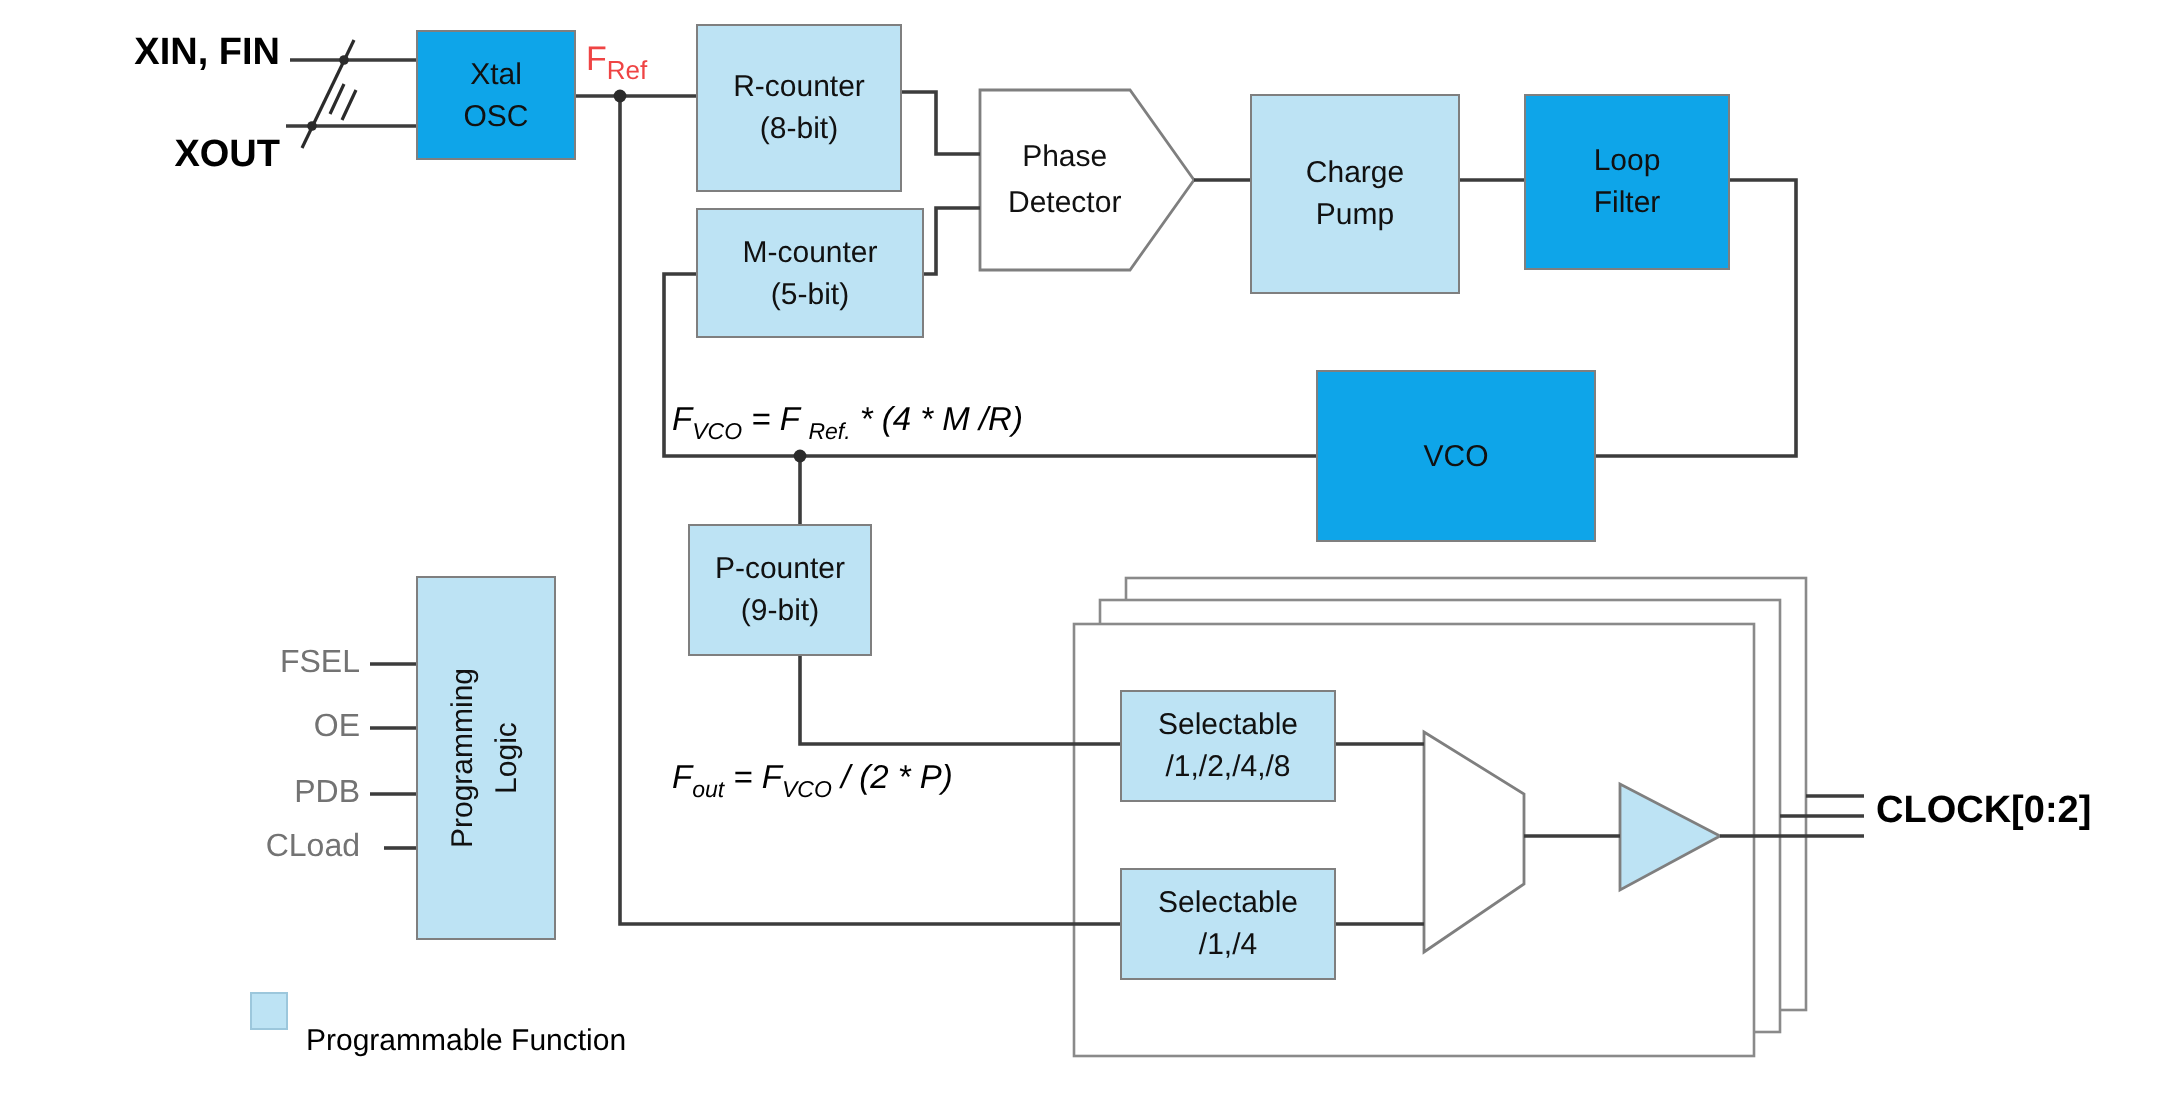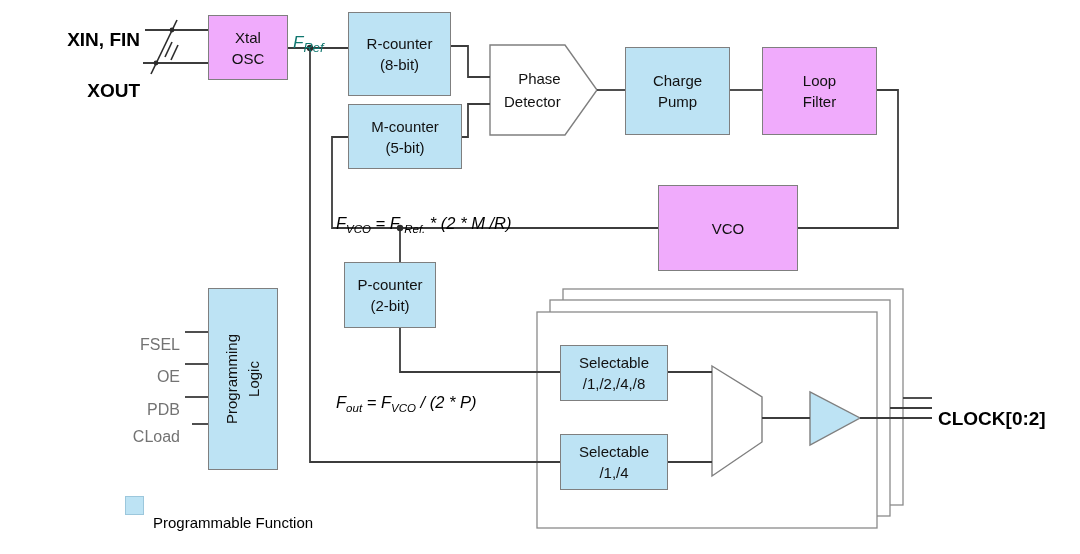--- a/index.html
+++ b/index.html
@@ -14,34 +14,34 @@
   }
   #wiresvg{position:absolute;left:0;top:0;}
   .wires{stroke:var(--wire,#3c3c3c);stroke-width:1.8;fill:none;}
   .shape{fill:#ffffff;stroke:var(--border,#7f7f7f);stroke-width:1.4;}
   .blue-fill{fill:var(--blue,#BDE3F4);}
   .panel{fill:#ffffff;stroke:#8a8a8a;stroke-width:1.3;}
   .dot{fill:#2b2b2b;stroke:none;}
   .xtal{stroke:#2b2b2b;stroke-width:1.6;fill:none;}
   .box{
     position:absolute;box-sizing:border-box;border:1.4px solid var(--border,#7f7f7f);
-    background:#f0abfc;display:flex;flex-direction:column;align-items:center;justify-content:center;
+    background:#0ea5e9;display:flex;flex-direction:column;align-items:center;justify-content:center;
     font-size:15px;line-height:21px;text-align:center;
   }
   .blue{background:var(--blue,#BDE3F4);}
-  .lbl{position:absolute;line-height:22px;margin-top:13px;}
+  .lbl{position:absolute;line-height:22px;}
   .bold-lbl{font-weight:bold;font-size:19px;color:#000;}
   .r-lbl{text-align:right;}
   .pin-lbl{font-size:16px;color:#737373;}
   .formula{font-style:italic;font-size:16.5px;color:#000;white-space:pre;}
   .formula sub{font-size:11.5px;}
-  .fref{font-style:italic;font-size:17px;color:#0f766e;}
+  .fref{font-size:17px;color:#ef4444;}
   .fref sub{font-size:13px;}
   .vtext{transform:rotate(-90deg);font-size:15px;line-height:22px;white-space:nowrap;text-align:center;}
-  .pdtext{position:absolute;font-size:15px;line-height:23px;text-align:right;}
+  .pdtext{position:absolute;font-size:15px;line-height:23px;text-align:center;}
   .swatch{position:absolute;width:17px;height:17px;background:var(--blue,#BDE3F4);border:1px solid #9CC7DC;}
   .legend-lbl{font-size:15px;color:#000;}
 </style>
 </head>
 <body>
 
 <div id="canvas">
 
   <svg id="wiresvg" width="1080" height="554" viewBox="0 0 1080 554">
 
@@ -105,37 +105,37 @@
   <div class="box blue" style="left:348px;top:104px;width:114px;height:65px">
     <div>M-counter</div>
     <div>(5-bit)</div>
   </div>
 
   <div class="pdtext" style="left:504px;top:67px">
     <div>Phase</div>
     <div>Detector</div>
   </div>
 
-  <div class="box blue" style="left:625px;top:47px;width:105px;height:88px">
+  <div class="box blue" style="left:625px;top:47px;width:105px;height:100px">
     <div>Charge</div>
     <div>Pump</div>
   </div>
 
-  <div class="box" style="left:762px;top:47px;width:115px;height:88px">
+  <div class="box" style="left:762px;top:47px;width:103px;height:88px">
     <div>Loop</div>
     <div>Filter</div>
   </div>
 
   <div class="box" style="left:658px;top:185px;width:140px;height:86px">
     <div>VCO</div>
   </div>
 
   <div class="box blue" style="left:344px;top:262px;width:92px;height:66px">
     <div>P-counter</div>
-    <div>(2-bit)</div>
+    <div>(9-bit)</div>
   </div>
 
   <div class="box blue" style="left:208px;top:288px;width:70px;height:182px">
     <div class="vtext">
       <div>Programming</div>
       <div>Logic</div>
     </div>
   </div>
 
   <div class="box blue" style="left:560px;top:345px;width:108px;height:56px">
@@ -146,27 +146,27 @@
   <div class="box blue" style="left:560px;top:434px;width:108px;height:56px">
     <div>Selectable</div>
     <div>/1,/4</div>
   </div>
 
   <div class="lbl bold-lbl r-lbl" style="left:18px;top:16px;width:122px">XIN, FIN</div>
   <div class="lbl bold-lbl r-lbl" style="left:18px;top:67px;width:122px">XOUT</div>
 
   <div class="lbl fref" style="left:293px;top:19px"><span>F</span><sub>Ref</sub></div>
 
-  <div class="lbl formula" style="left:336px;top:199px"><span>F</span><sub>VCO</sub><span> = F </span><sub>Ref.</sub><span> * (2 * M /R)</span></div>
+  <div class="lbl formula" style="left:336px;top:199px"><span>F</span><sub>VCO</sub><span> = F </span><sub>Ref.</sub><span> * (4 * M /R)</span></div>
 
   <div class="lbl formula" style="left:336px;top:378px"><span>F</span><sub>out</sub><span> = F</span><sub>VCO</sub><span> / (2 * P)</span></div>
 
   <div class="lbl pin-lbl r-lbl" style="left:100px;top:321px;width:80px">FSEL</div>
   <div class="lbl pin-lbl r-lbl" style="left:100px;top:353px;width:80px">OE</div>
   <div class="lbl pin-lbl r-lbl" style="left:100px;top:386px;width:80px">PDB</div>
   <div class="lbl pin-lbl r-lbl" style="left:100px;top:413px;width:80px">CLoad</div>
 
   <div class="lbl bold-lbl" style="left:938px;top:395px">CLOCK[0:2]</div>
 
   <div class="swatch" style="left:125px;top:496px"></div>
-  <div class="lbl legend-lbl" style="left:153px;top:499px">Programmable Function</div>
+  <div class="lbl legend-lbl" style="left:153px;top:510px">Programmable Function</div>
 
 </div>
 
 </body></html>

